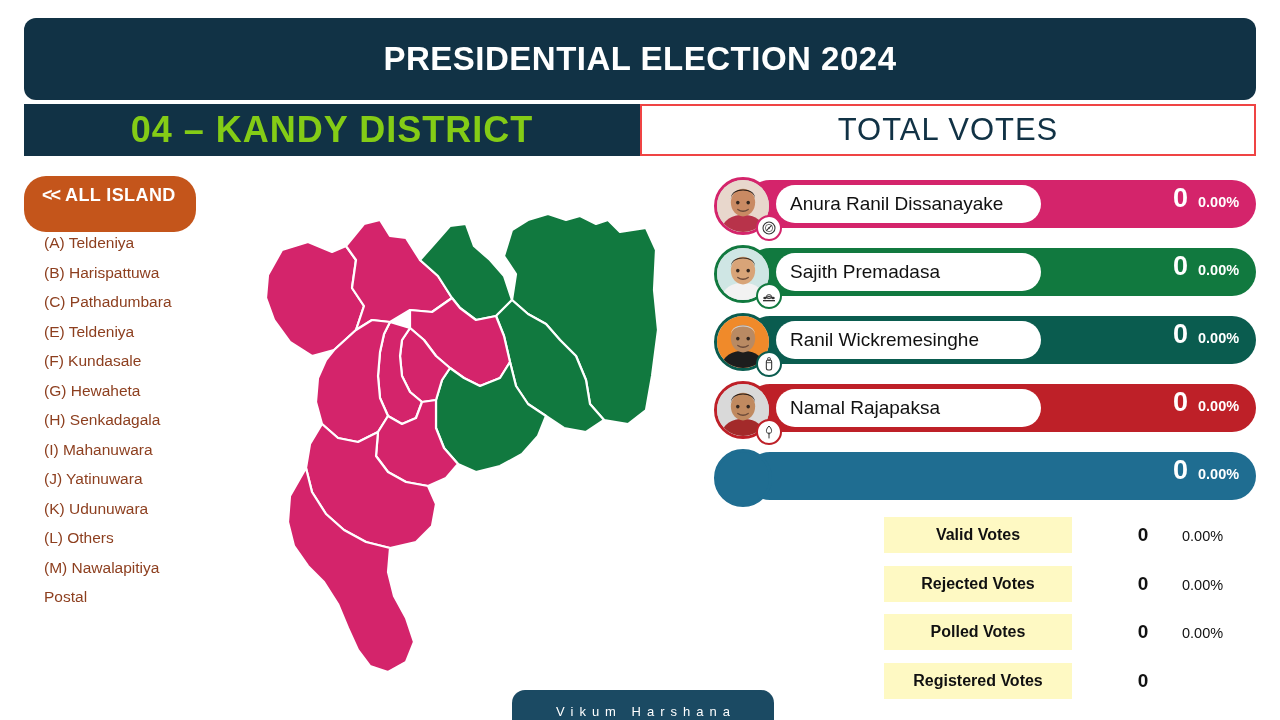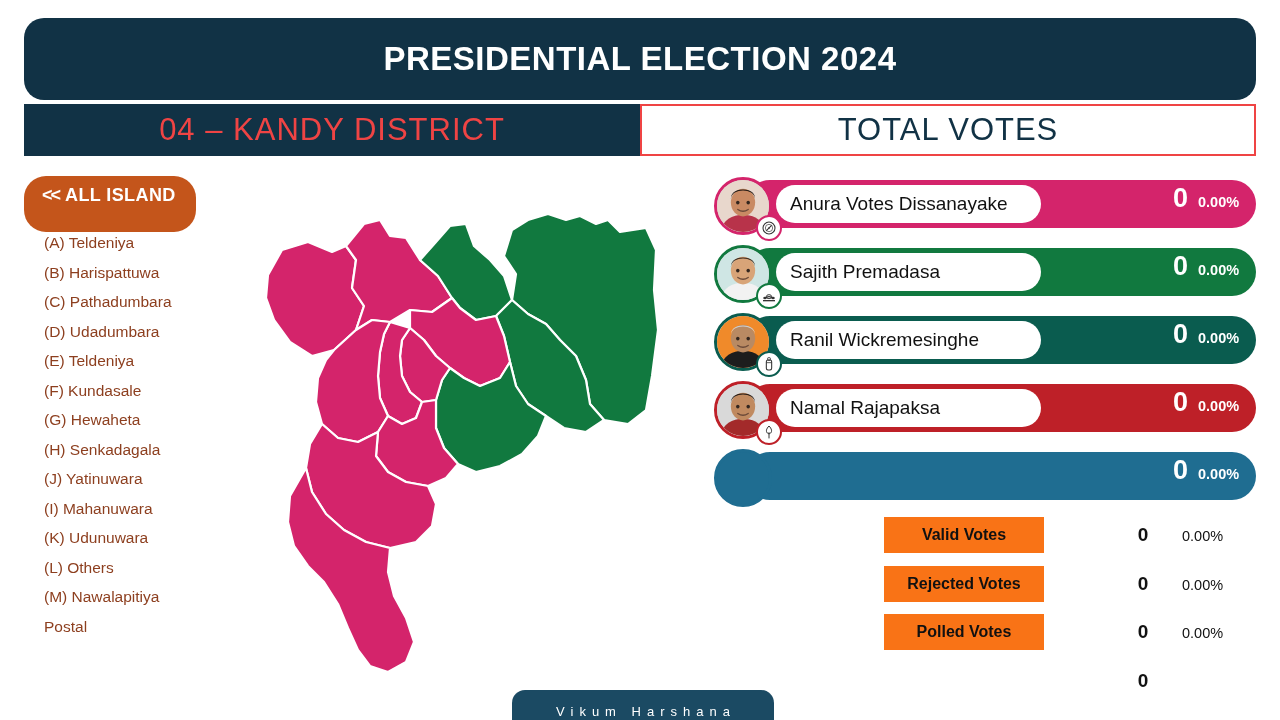--- a/index.html
+++ b/index.html
@@ -8,31 +8,31 @@
     background: #ffffff;
     font-family: "Liberation Sans", sans-serif;
     overflow: hidden;
   }
   #root { position: relative; width: 1280px; height: 720px; }
 
   
   .main-title {
     position: absolute; left: 24px; top: 18px;
     width: 1232px; height: 82px;
-    background: #113245; border-radius: 20px;
+    background: #113245; border-radius: 12px;
     display: flex; align-items: center; justify-content: center;
     color: #ffffff; font-size: 33px; font-weight: bold;
     letter-spacing: 0.5px;
   }
   .subbar { position: absolute; left: 24px; top: 104px; width: 1232px; height: 52px; }
   .district-tab {
     position: absolute; left: 0; top: 0; width: 616px; height: 52px;
-    background: #113245; color: #ef4444;
-    display: flex; align-items: center; justify-content: center;
-    font-size: 31px; font-weight: 400; letter-spacing: 1px;
+    background: #113245; color: #84cc16;
+    display: flex; align-items: center; justify-content: center;
+    font-size: 36px; font-weight: 700; letter-spacing: 1px;
   }
   .totals-tab {
     position: absolute; left: 616px; top: 0; width: 616px; height: 52px;
     background: #ffffff; border: 2px solid #ef4444;
     color: #113245;
     display: flex; align-items: center; justify-content: center;
     font-size: 31px; font-weight: 300; letter-spacing: 1px;
   }
 
   
@@ -95,22 +95,22 @@
     display: flex; align-items: center; justify-content: center;
     z-index: 5;
   }
   .symbol-badge svg { width: 16px; height: 16px; display: block; }
 
   
   .stats { position: absolute; left: 884px; top: 517px; width: 376px; }
   .stat-row { position: relative; height: 48.5px; }
   .stat-label {
     position: absolute; left: 0; top: 0;
-    width: 160px; height: 36px;
-    background: #f97316;
+    width: 188px; height: 36px;
+    background: #fef9c3;
     display: flex; align-items: center; justify-content: center;
     font-size: 16px; font-weight: bold; color: #111111;
   }
   .stat-value {
     position: absolute; left: 244px; top: 7px;
     width: 30px; text-align: center;
     font-size: 19px; font-weight: bold; color: #111111;
   }
   .stat-pct {
     position: absolute; left: 298px; top: 11px;
@@ -140,27 +140,26 @@
   </div>
 
   <div class="all-island-btn">
     <span class="chev">&lt;&lt;</span><span>ALL ISLAND</span>
   </div>
 
   <div class="division-list" id="division-list">
       <div class="division-item"><span class="div-letter">(A) </span><span>Teldeniya</span></div>
       <div class="division-item"><span class="div-letter">(B) </span><span>Harispattuwa</span></div>
       <div class="division-item"><span class="div-letter">(C) </span><span>Pathadumbara</span></div>
-      <div class="division-item"><span class="div-letter">(D) </span><span>Udadumbara</span></div>
       <div class="division-item"><span class="div-letter">(E) </span><span>Teldeniya</span></div>
       <div class="division-item"><span class="div-letter">(F) </span><span>Kundasale</span></div>
       <div class="division-item"><span class="div-letter">(G) </span><span>Hewaheta</span></div>
       <div class="division-item"><span class="div-letter">(H) </span><span>Senkadagala</span></div>
+      <div class="division-item"><span class="div-letter">(I) </span><span>Mahanuwara</span></div>
       <div class="division-item"><span class="div-letter">(J) </span><span>Yatinuwara</span></div>
-      <div class="division-item"><span class="div-letter">(I) </span><span>Mahanuwara</span></div>
       <div class="division-item"><span class="div-letter">(K) </span><span>Udunuwara</span></div>
       <div class="division-item"><span class="div-letter">(L) </span><span>Others</span></div>
       <div class="division-item"><span class="div-letter">(M) </span><span>Nawalapitiya</span></div>
       <div class="division-item postal"><span>Postal</span></div>
     </div>
 
   <div class="map-wrap">
     <svg id="map-svg" viewBox="0 0 420 500" preserveAspectRatio="xMidYMid meet">
         <path d="M8,95 L22,70 L48,62 L72,72 L86,66 L96,80 L92,108 L104,126 L96,150 L74,170 L52,176 L30,162 L14,140 L6,118 Z" fill="#d4246b" stroke="#ffffff" stroke-width="2.2" stroke-linejoin="round"></path>
         <path d="M86,66 L104,44 L120,40 L130,56 L146,58 L160,80 L178,96 L192,118 L172,132 L150,130 L130,142 L112,140 L96,150 L104,126 L92,108 L96,80 Z" fill="#d4246b" stroke="#ffffff" stroke-width="2.2" stroke-linejoin="round"></path>
@@ -174,21 +173,21 @@
         <path d="M74,170 L96,150 L112,140 L130,142 L124,154 L120,172 L118,196 L120,218 L128,236 L118,252 L98,262 L78,258 L62,244 L56,222 L58,198 L66,180 Z" fill="#d4246b" stroke="#ffffff" stroke-width="2.2" stroke-linejoin="round"></path>
         <path d="M118,252 L128,236 L142,244 L156,238 L162,222 L176,220 L176,248 L184,268 L198,284 L186,298 L168,306 L146,302 L128,292 L116,276 Z" fill="#d4246b" stroke="#ffffff" stroke-width="2.2" stroke-linejoin="round"></path>
         <path d="M62,244 L78,258 L98,262 L118,252 L116,276 L128,292 L146,302 L168,306 L176,324 L172,346 L156,362 L130,368 L106,362 L84,350 L66,334 L52,312 L46,288 L50,264 Z" fill="#d4246b" stroke="#ffffff" stroke-width="2.2" stroke-linejoin="round"></path>
         <path d="M46,288 L52,312 L66,334 L84,350 L106,362 L130,368 L128,392 L134,416 L146,438 L154,462 L146,482 L128,492 L110,486 L98,470 L88,448 L78,424 L64,402 L48,386 L34,366 L28,342 L30,316 Z" fill="#d4246b" stroke="#ffffff" stroke-width="2.2" stroke-linejoin="round"></path>
       </svg>
   </div>
 
   <div class="bars" id="candidate-bars">
       <div class="bar-row">
         <div class="bar-track" style="background: rgb(212, 36, 107);"></div>
-        <div class="name-pill">Anura Votes Dissanayake</div>
+        <div class="name-pill">Anura Ranil Dissanayake</div>
         <div class="bar-votes">0</div>
         <div class="bar-pct">0.00%</div>
         <div class="avatar" style="border-color: rgb(212, 36, 107);">
           <svg viewBox="0 0 60 60">
             <rect width="60" height="60" fill="#e8d7cc"></rect>
             <path d="M4,60 C6,46 18,40 30,40 C42,40 54,46 56,60 Z" fill="#b8334a"></path>
             <ellipse cx="30" cy="26" rx="14" ry="16" fill="#c98a63"></ellipse>
             <path d="M16,22 C17,9 43,9 44,22 C44,16 40,11 30,11 C20,11 16,16 16,22 Z" fill="#241a14"></path>
             <ellipse cx="24" cy="26" rx="2" ry="2.2" fill="#33261f"></ellipse>
             <ellipse cx="36" cy="26" rx="2" ry="2.2" fill="#33261f"></ellipse>
@@ -295,19 +294,20 @@
         <div class="stat-label">Rejected Votes</div>
         <div class="stat-value">0</div>
         <div class="stat-pct">0.00%</div>
       </div>
       <div class="stat-row">
         <div class="stat-label">Polled Votes</div>
         <div class="stat-value">0</div>
         <div class="stat-pct">0.00%</div>
       </div>
       <div class="stat-row">
+        <div class="stat-label">Registered Votes</div>
         <div class="stat-value">0</div>
       </div>
     </div>
 
   <div class="watermark">Vikum Harshana</div>
 
 </div>
 
 </body></html>

